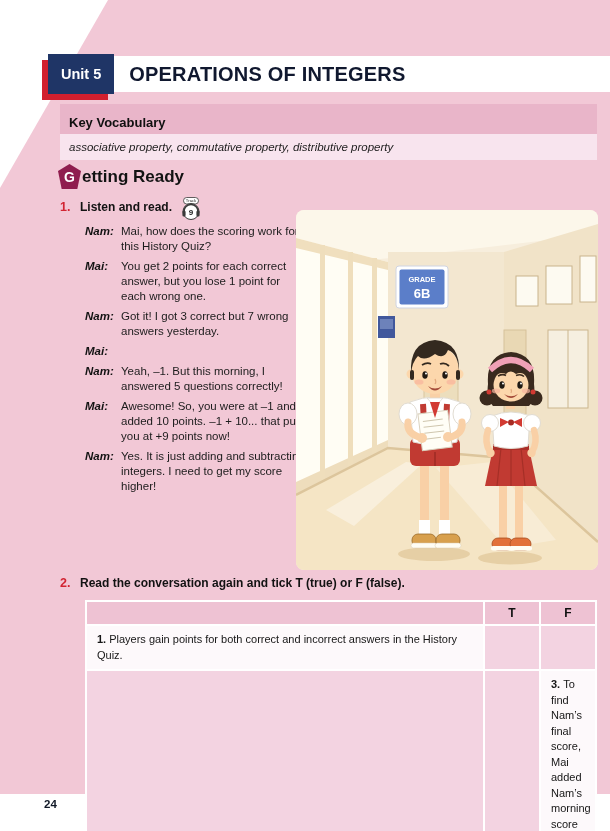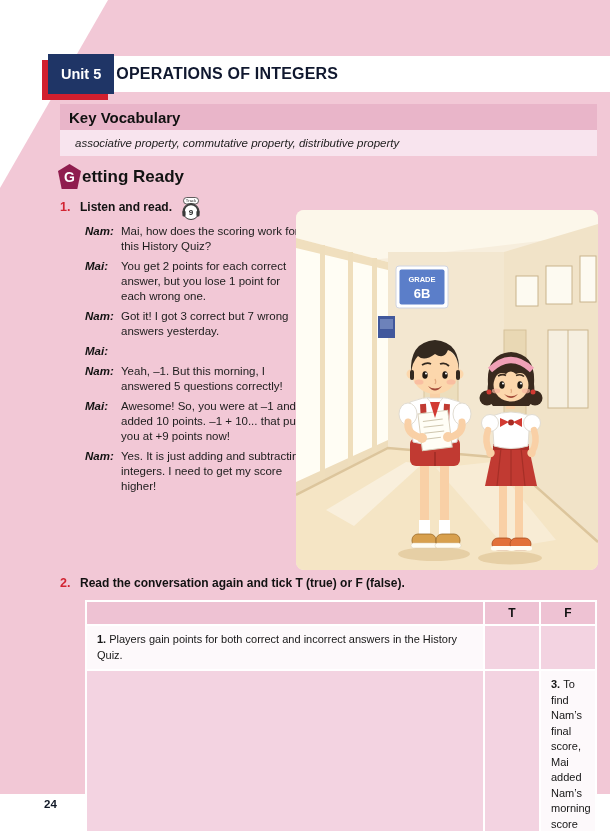--- a/index.html
+++ b/index.html
@@ -11,26 +11,26 @@
   .corner-cut { position:absolute; left:0; top:0; width:108px; height:188px; background:#ffffff;
     clip-path:polygon(0 0, 100% 0, 0 100%); }
 
   
   .header-band { position:absolute; left:30px; top:56px; width:580px; height:36px;
     background:#ffffff; display:flex; align-items:center; }
   .unit-badge { position:relative; margin-left:18px; }
   .unit-accent { position:absolute; left:-6px; top:6px; width:100%; height:100%; background:#d21f2e; }
   .unit-box { position:relative; z-index:1; background:#1f3566; color:#fff; font-weight:bold;
     font-size:14.5px; padding:12px 13px; }
-  .unit-title { margin-left:2px; font-weight:bold; font-size:16px; color:#10182f; letter-spacing:.2px;text-align:right; }
+  .unit-title { margin-left:15px; font-weight:bold; font-size:20px; color:#10182f; letter-spacing:.2px;text-align:right; }
 
   
   .vocab { position:absolute; left:60px; top:104px; width:537px; }
-  .vocab-head { background:#e9b5c9; font-size:15px; font-weight:bold; color:#101010; padding:5px 9px 4px; }
-  .vocab-body { background:#f8e4ee; font-style:italic; font-size:11.5px; color:#1d1d1d; padding:7px 15px; }
+  .vocab-head { background:#e9b5c9; font-size:13px; font-weight:bold; color:#101010; padding:11px 9px 4px; }
+  .vocab-body { background:#f8e4ee; font-style:italic; font-size:11.5px; color:#1d1d1d; padding:7px 9px; }
 
   
   .getting-ready { position:absolute; left:58px; top:164px; display:flex; align-items:center; }
   .gr-icon { width:23px; height:25px; background:#8f1d4e; color:#fff; font-weight:bold; font-size:14px;
     display:flex; align-items:center; justify-content:center;
     clip-path:polygon(50% 0, 100% 28%, 84% 100%, 16% 100%, 0 28%); }
   .gr-text { font-weight:bold; font-size:17px; color:#131313; margin-left:1px; }
 
   
   .activity { position:absolute; display:flex; align-items:flex-start; }

